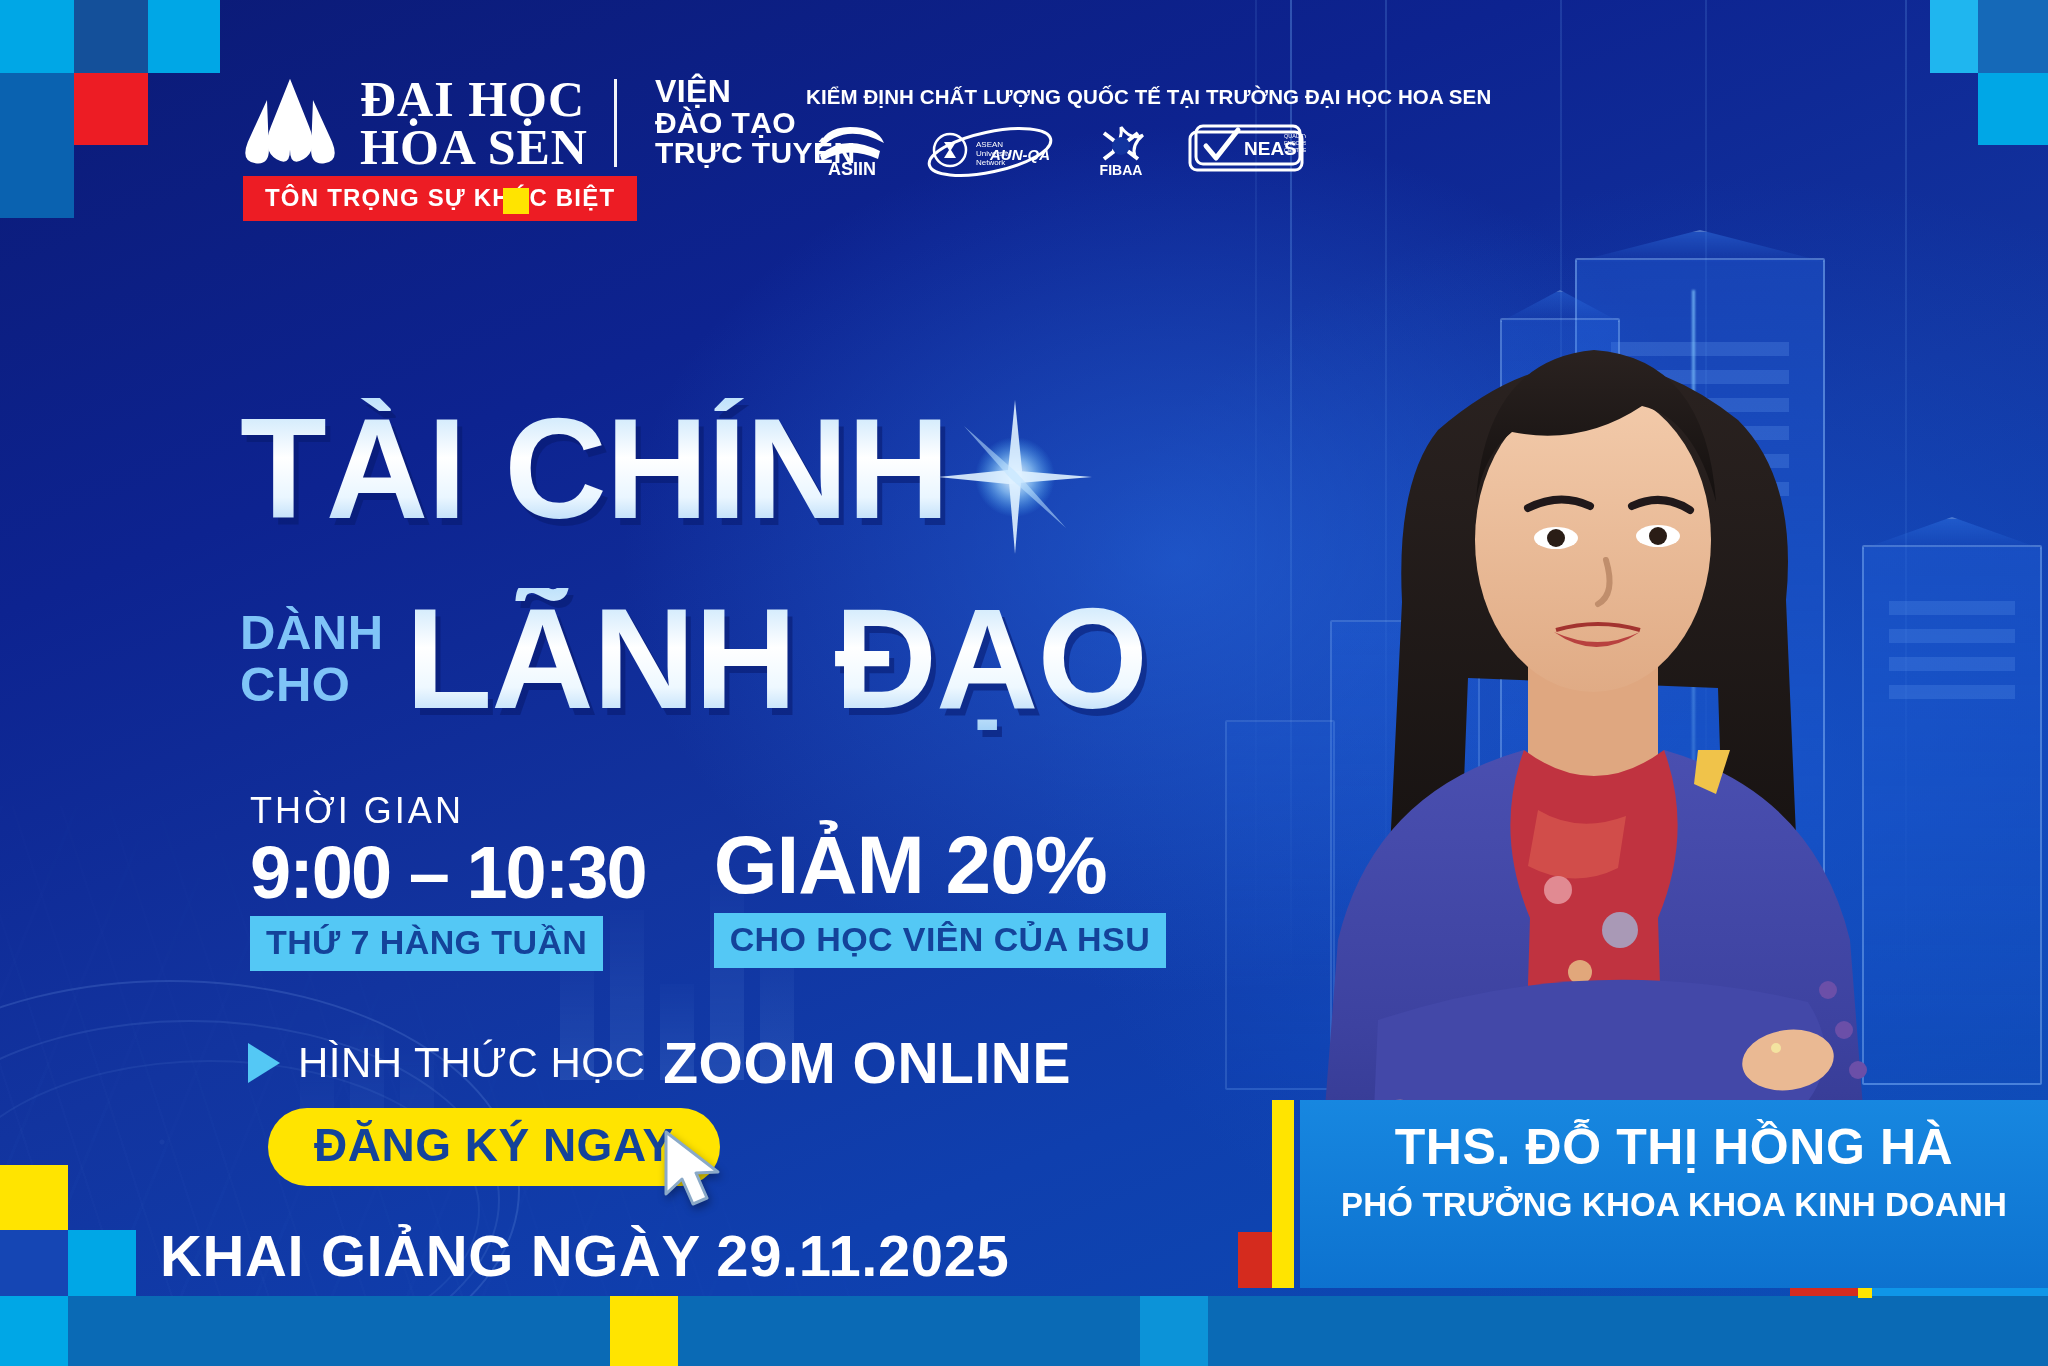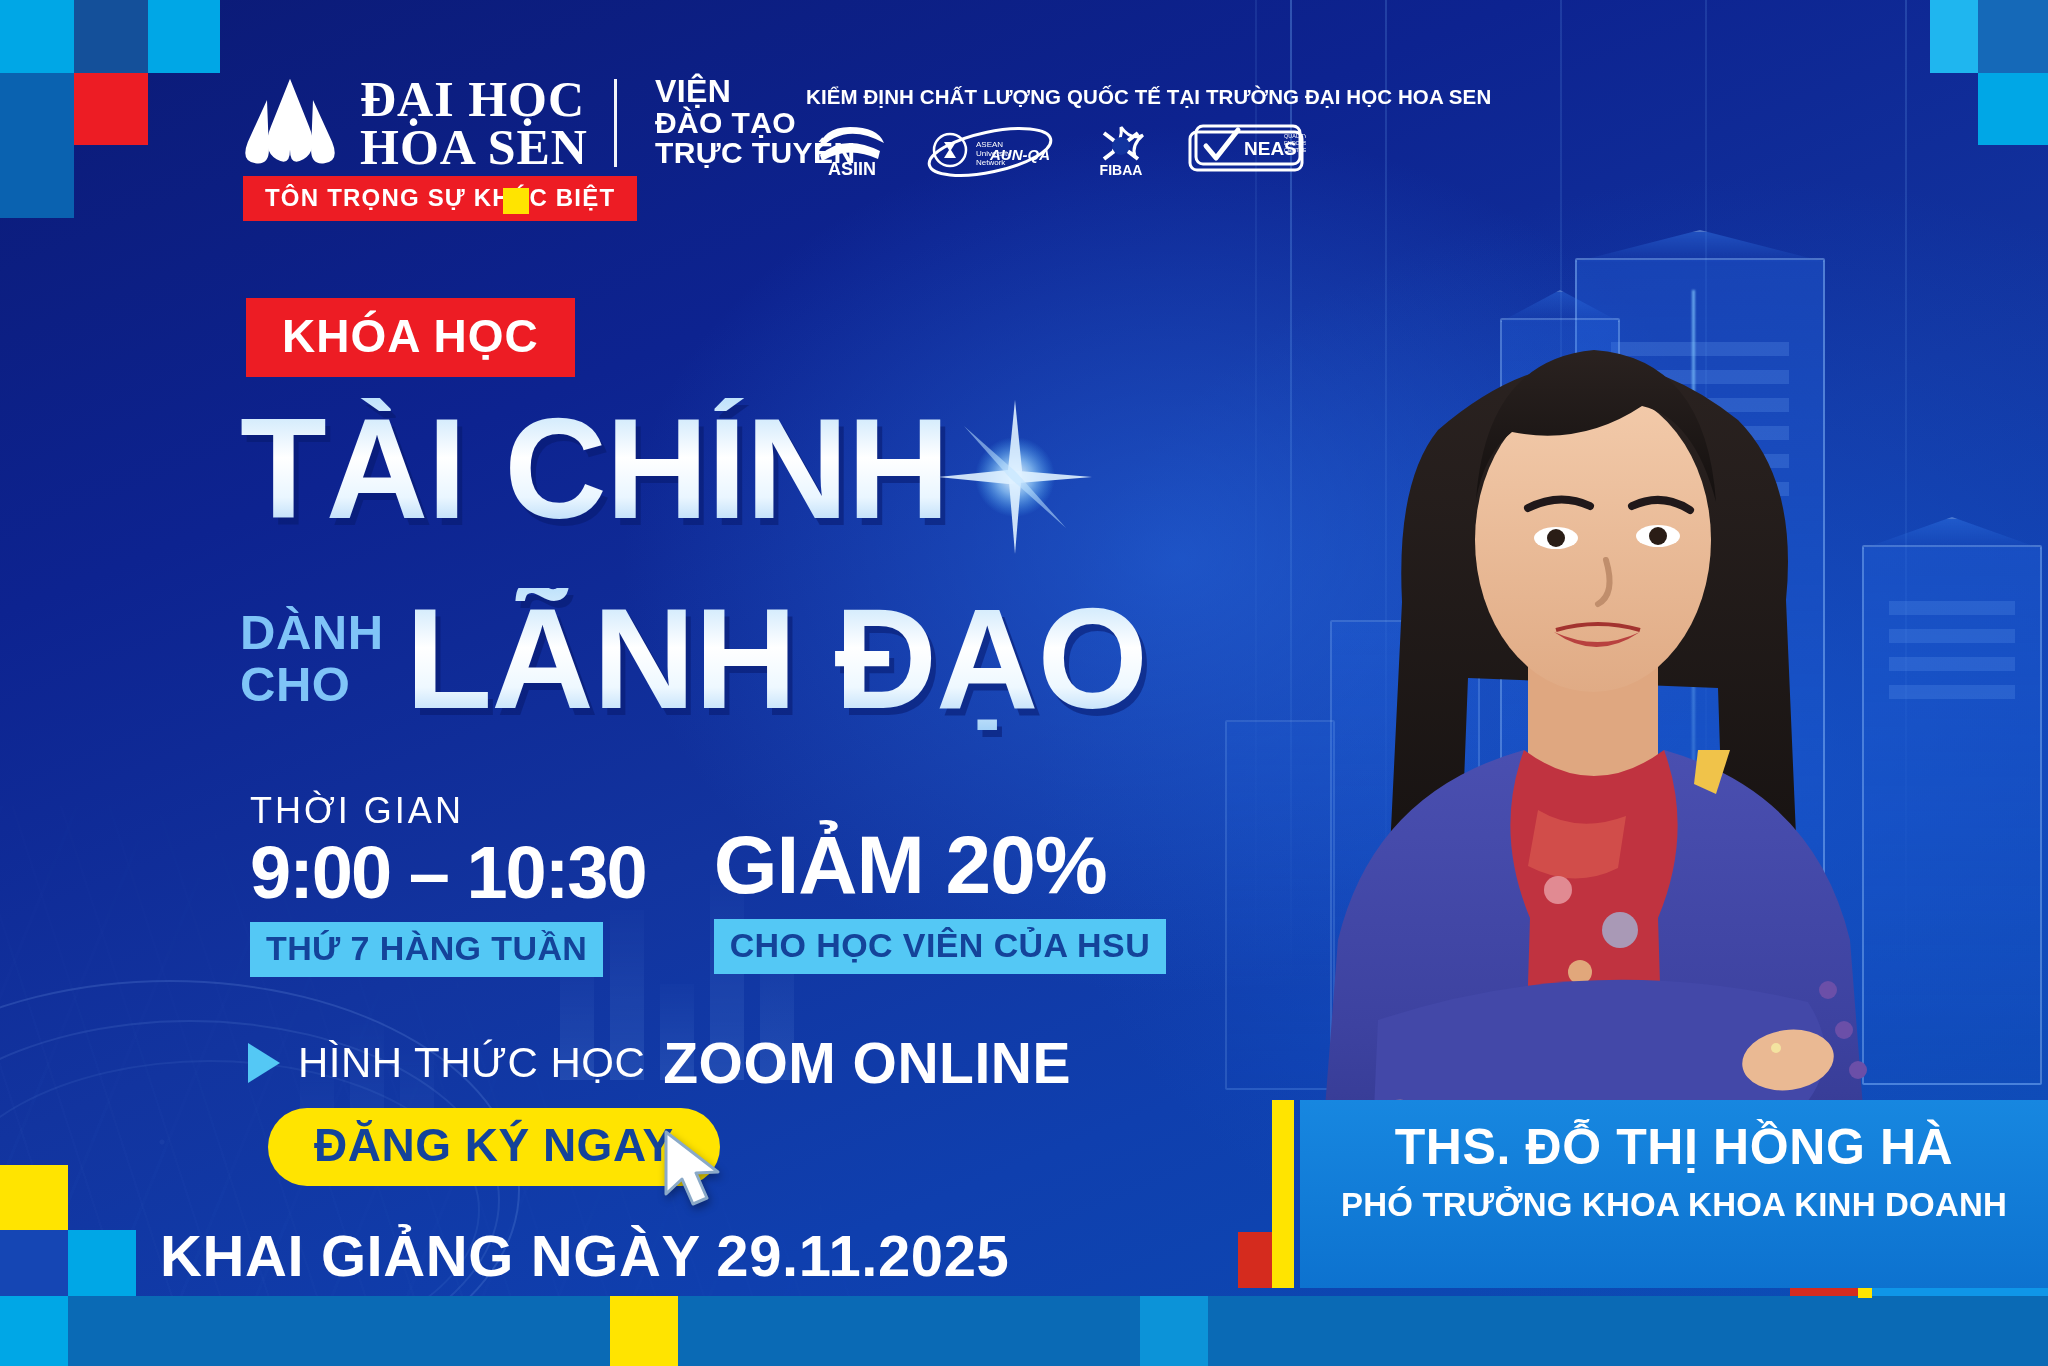--- a/index.html
+++ b/index.html
@@ -74,21 +74,21 @@
   .t2{font-size:142px;font-weight:800;letter-spacing:-1px;line-height:1;
       background:linear-gradient(to bottom,#bfe2fb 0%,#ffffff 42%,#eef8ff 70%,#a5d2f7 100%);
       -webkit-background-clip:text;background-clip:text;color:transparent;
       filter:drop-shadow(5px 7px 0 rgba(7,26,110,.55));}
 
   
   .info{position:absolute;left:250px;top:790px;display:flex;gap:68px;align-items:center;}
   .col .lbl{color:#ffffff;font-size:36px;font-weight:500;letter-spacing:3px;}
   .col .big{color:#fff;font-size:74px;font-weight:800;letter-spacing:-1px;line-height:1.06;margin-top:2px;white-space:nowrap;}
   .col .big.tight{letter-spacing:-2px;}
-  .chip{display:inline-block;margin-top:10px;background:#54c8f5;color:#14439a;
+  .chip{display:inline-block;margin-top:4px;background:#54c8f5;color:#14439a;
     font-size:34px;font-weight:800;letter-spacing:.4px;padding:7px 16px 9px;white-space:nowrap;}
   .col.disc{padding-top:26px;}
   .col.disc .big{font-size:82px;}
 
   .zoomline{position:absolute;left:248px;top:1030px;display:flex;align-items:center;gap:18px;}
   .play-tri{width:0;height:0;border-top:20px solid transparent;border-bottom:20px solid transparent;border-left:32px solid #54c8f5;}
   .zoomline .a{color:#fff;font-size:42px;font-weight:500;letter-spacing:.5px;}
   .zoomline .b{color:#fff;font-size:57px;font-weight:800;letter-spacing:.5px;}
 
   .cta{position:absolute;left:268px;top:1108px;background:#ffe400;border-radius:44px;
@@ -311,23 +311,20 @@
           <path d="M20 24 l10 12 22 -28" stroke="#fff" stroke-width="5" fill="none" stroke-linecap="round" stroke-linejoin="round"></path>
           <text x="58" y="33" font-size="19" font-weight="600" fill="#fff" font-family="Liberation Sans, sans-serif">NEAS</text>
           <text x="98" y="16" font-size="5.5" fill="#fff" font-family="Liberation Sans, sans-serif">QUALITY</text>
           <text x="98" y="23" font-size="5.5" fill="#fff" font-family="Liberation Sans, sans-serif">ENDORSED</text>
           <text x="98" y="30" font-size="5.5" fill="#fff" font-family="Liberation Sans, sans-serif">CENTRE</text>
         </svg>
       </div>
     </div>
   </div>
 
-  <div class="badge-khoahoc">
-    <span>KHÓA HỌC</span>
-  </div>
   <div class="t1">TÀI CHÍNH</div>
   <svg class="sparkle" viewBox="0 0 170 170">
     <defs>
         <radialGradient id="sp">
           <stop offset="0%" stop-color="#fff"></stop>
           <stop offset="45%" stop-color="#9fd8ff" stop-opacity=".7"></stop>
           <stop offset="100%" stop-color="#49b5ff" stop-opacity="0"></stop>
         </radialGradient>
       </defs>
     <circle cx="85" cy="85" r="40" fill="url(#sp)"></circle>

